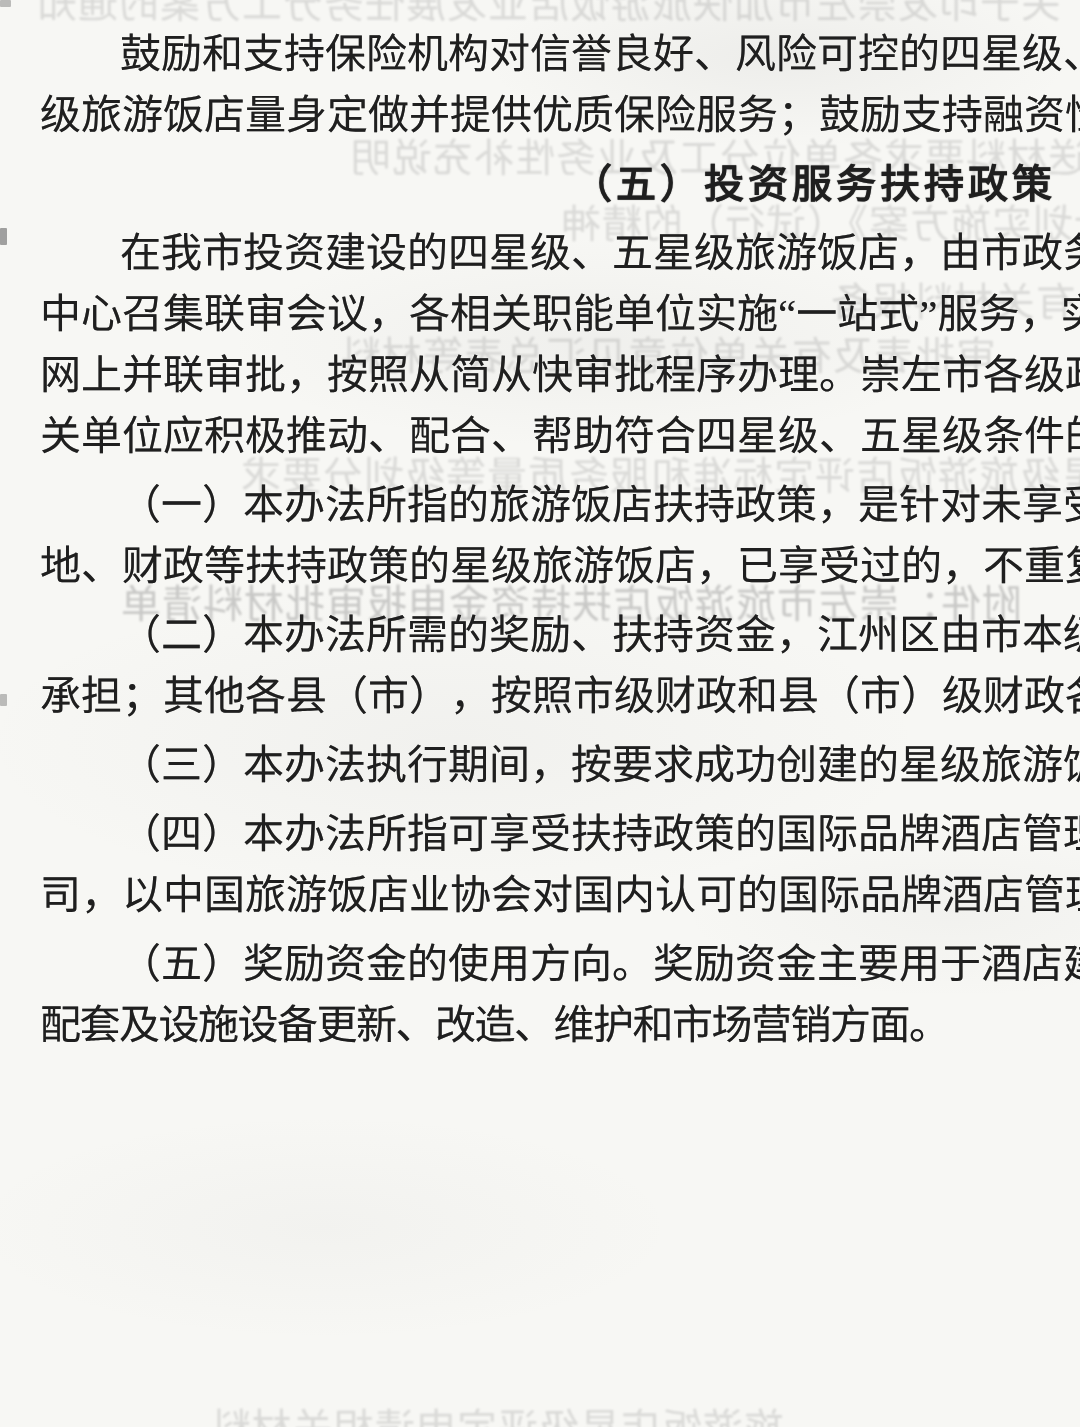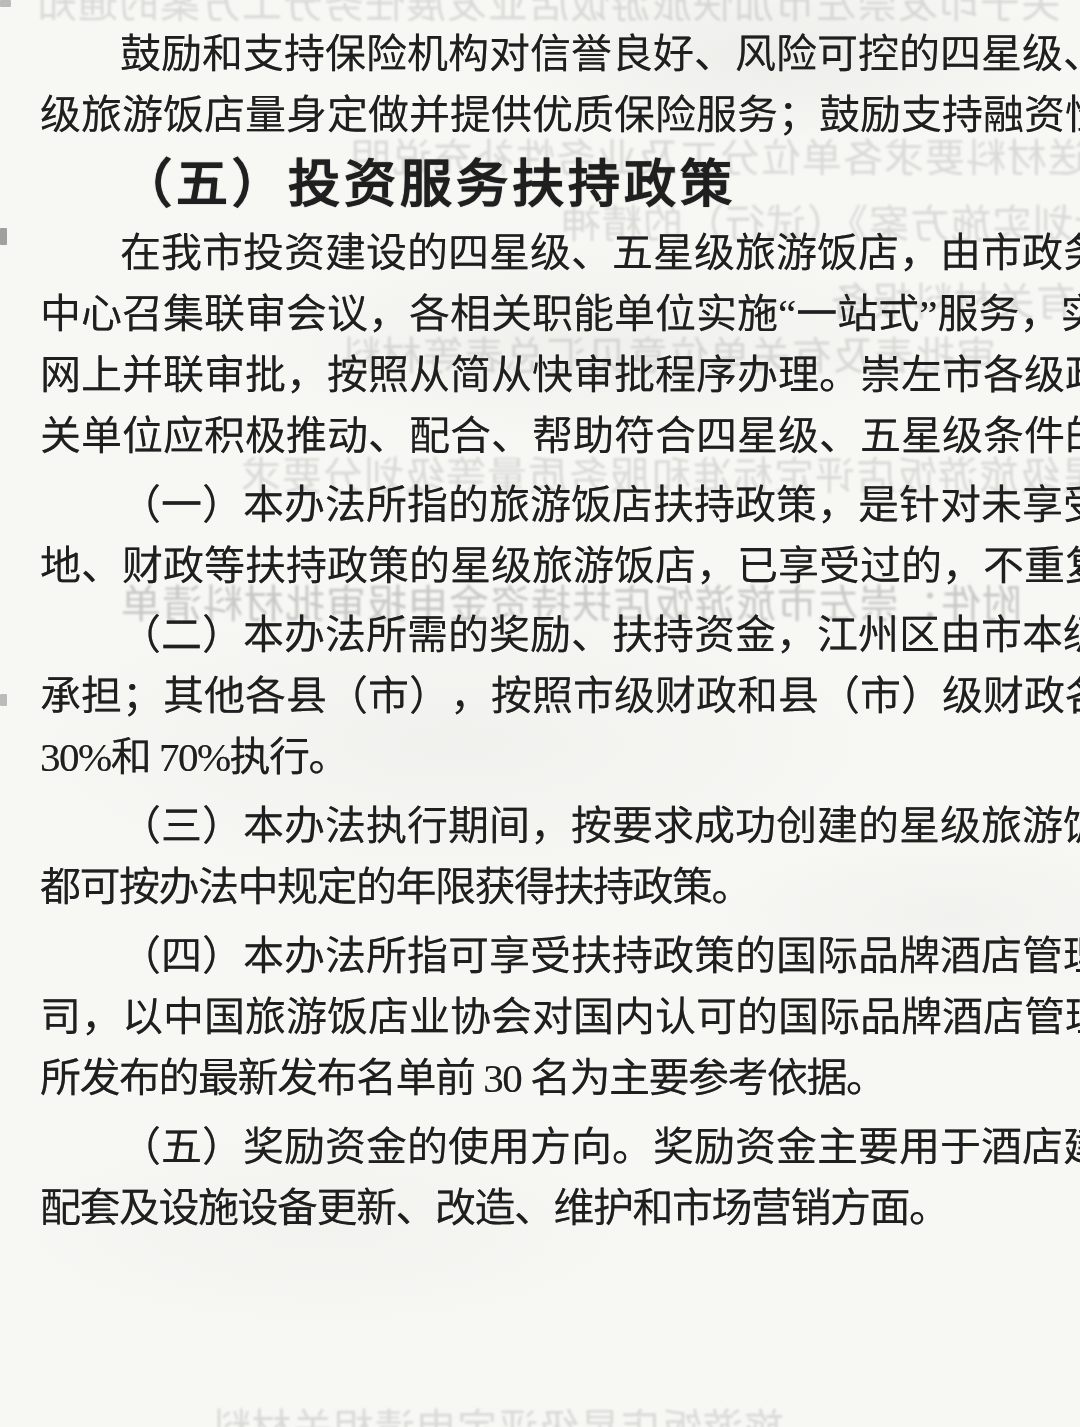--- a/index.html
+++ b/index.html
@@ -41,23 +41,24 @@
     justify-content: space-between;
     letter-spacing: 0;
   }
   .line.indent {
     padding-left: 80px;
     margin-top: 8px;
   }
   .line.heading {
     font-family: "Liberation Sans", "DejaVu Sans", sans-serif;
     font-weight: 700;
-    font-size: 52px;
+    font-size: 40px;
     letter-spacing: 4px;
     text-shadow: 0 0 1px rgba(20,20,20,0.7);
+    text-align: right;
   }
   
   .bleed {
     position: absolute;
     transform: scaleX(-1);
     color: #7d7d7d;
     opacity: 0.24;
     filter: blur(1.2px);
     font-size: 40px;
     line-height: 46px;
@@ -359,21 +360,20 @@
         <span>和</span>
         <span>县</span>
         <span>（</span>
         <span>市</span>
         <span>）</span>
         <span>级</span>
         <span>财</span>
         <span>政</span>
         <span>各</span>
       </div>
-      <div class="line">30%和 70%执行。</div>
       <div class="line indent justify">
         <span>（</span>
         <span>三</span>
         <span>）</span>
         <span>本</span>
         <span>办</span>
         <span>法</span>
         <span>执</span>
         <span>行</span>
         <span>期</span>
@@ -386,21 +386,20 @@
         <span>功</span>
         <span>创</span>
         <span>建</span>
         <span>的</span>
         <span>星</span>
         <span>级</span>
         <span>旅</span>
         <span>游</span>
         <span>饭</span>
       </div>
-      <div class="line">都可按办法中规定的年限获得扶持政策。</div>
       <div class="line indent justify">
         <span>（</span>
         <span>四</span>
         <span>）</span>
         <span>本</span>
         <span>办</span>
         <span>法</span>
         <span>所</span>
         <span>指</span>
         <span>可</span>
@@ -441,21 +440,20 @@
         <span>的</span>
         <span>国</span>
         <span>际</span>
         <span>品</span>
         <span>牌</span>
         <span>酒</span>
         <span>店</span>
         <span>管</span>
         <span>理</span>
       </div>
-      <div class="line">所发布的最新发布名单前 30 名为主要参考依据。</div>
       <div class="line indent justify">
         <span>（</span>
         <span>五</span>
         <span>）</span>
         <span>奖</span>
         <span>励</span>
         <span>资</span>
         <span>金</span>
         <span>的</span>
         <span>使</span>

